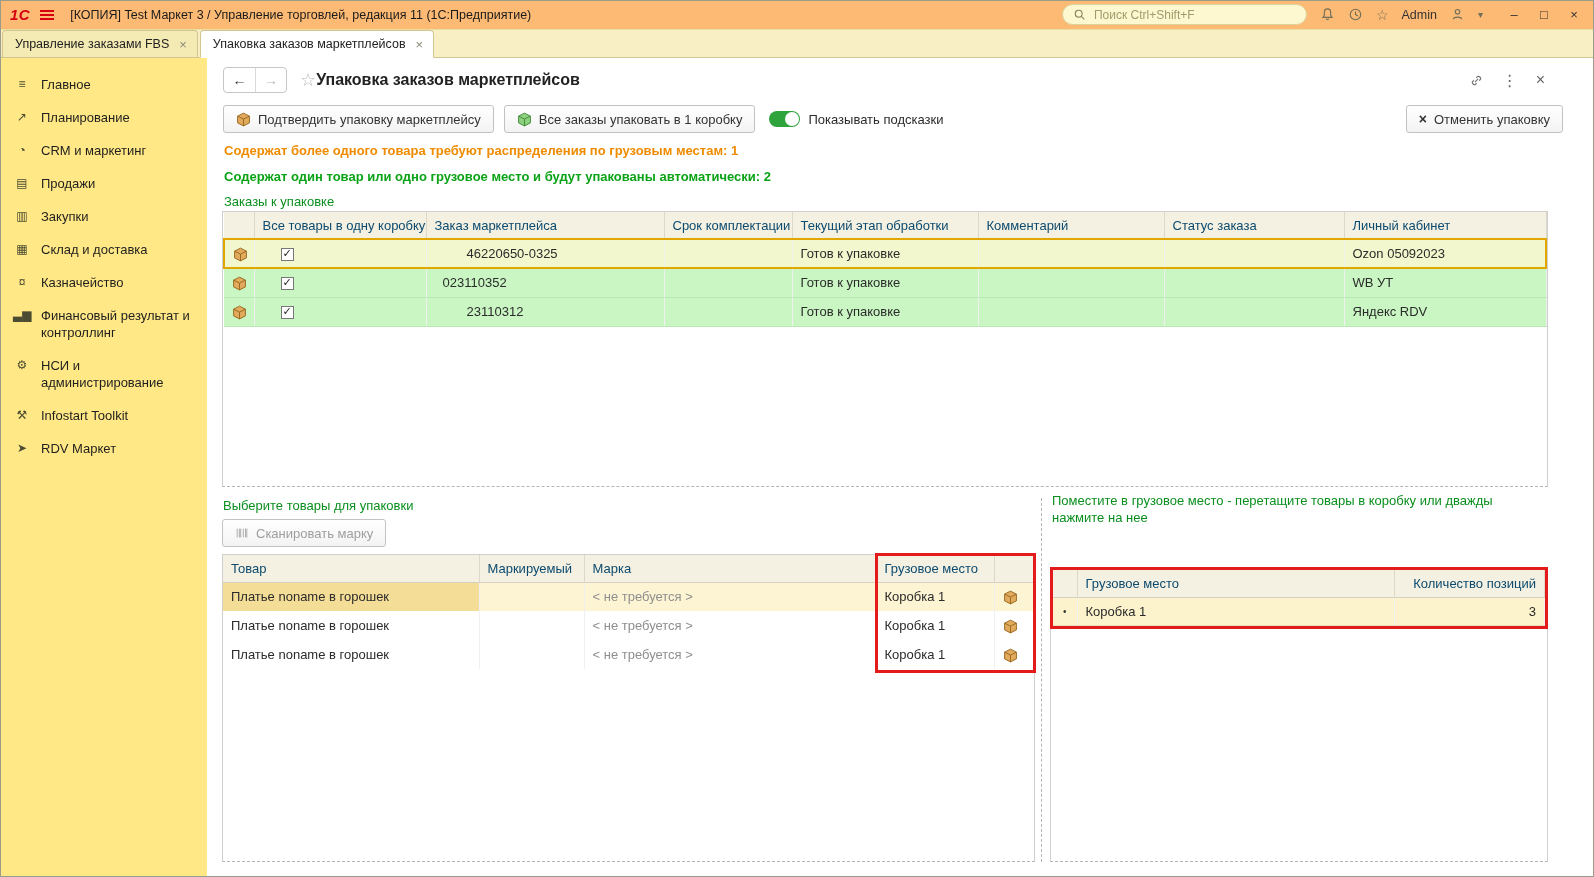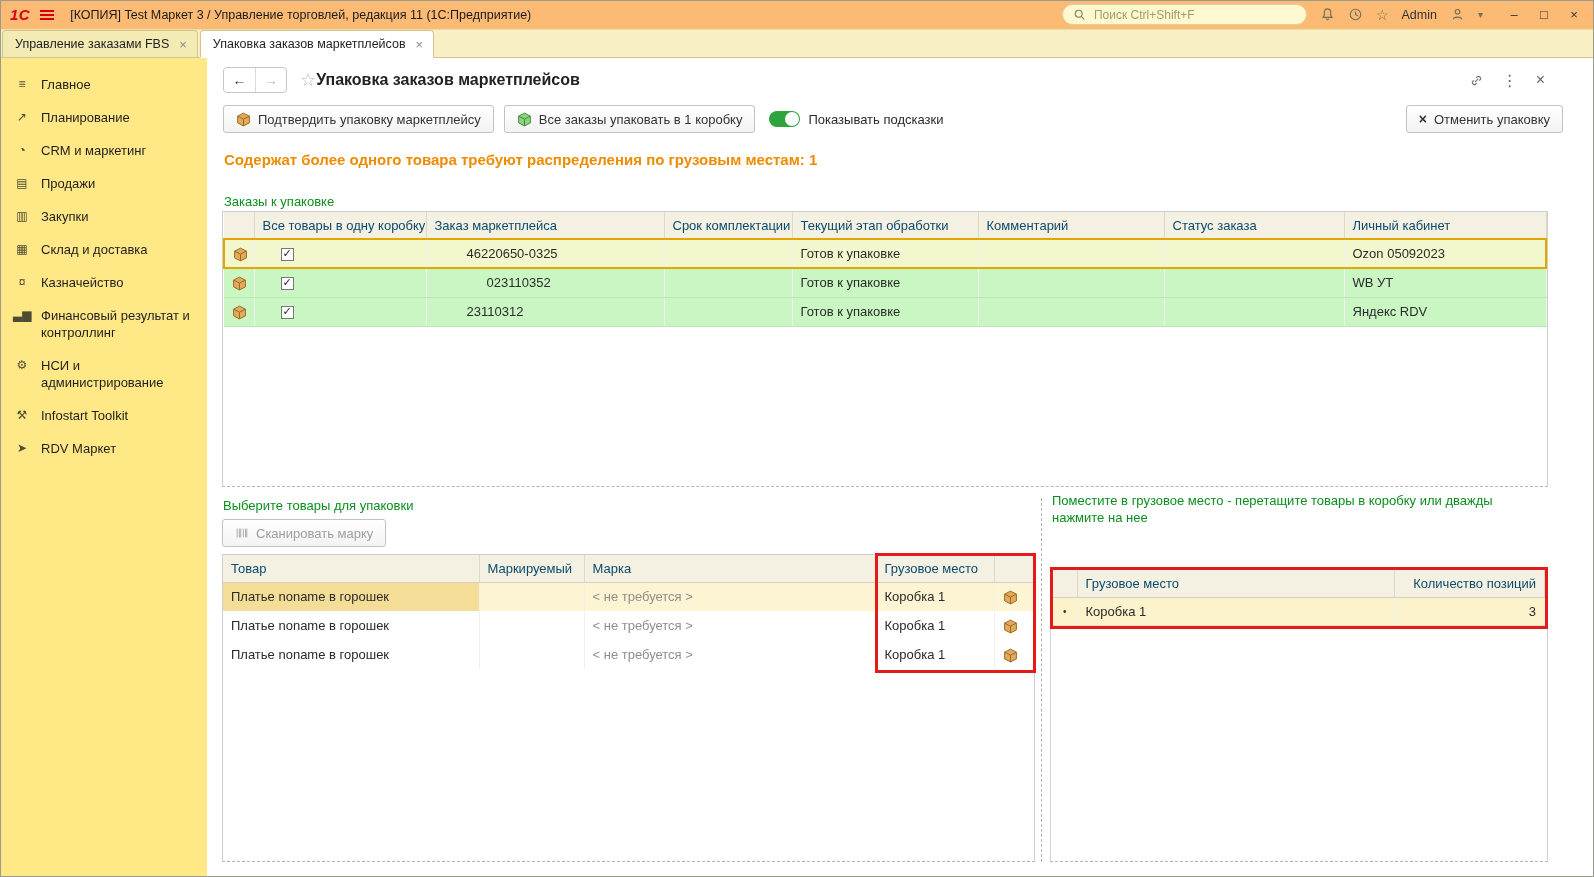--- a/index.html
+++ b/index.html
@@ -75,21 +75,21 @@
     background:linear-gradient(#ffffff,#f3f3f3); border:1px solid #c2c2c2; border-radius:3px;
     font-size:13px; color:#333; cursor:pointer; white-space:nowrap;
   }
   .btn.disabled { color:#9e9e9e; }
   .cancel-x { font-size:14px; font-weight:bold; color:#333; }
   .toggle-wrap { display:flex; align-items:center; gap:8px; margin-left:4px; cursor:pointer; }
   .toggle { width:31px; height:16px; border-radius:9px; background:#2fa43c; position:relative; }
   .toggle::after { content:""; position:absolute; right:1px; top:1px; width:14px; height:14px; border-radius:50%; background:#fff; }
   .spacer { flex:1; }
 
-  .msg { position:absolute; left:17px; font-weight:bold; font-size:15px; white-space:nowrap;margin-top:8px; }
+  .msg { position:absolute; left:17px; font-weight:bold; font-size:13px; white-space:nowrap; }
   .msg-orange { top:85px; color:#ef8b00; }
   .msg-green { top:111px; color:#0ba316; }
   .section-label { position:absolute; left:17px; top:136px; color:#0a8f1e; font-size:13px; }
 
   
   table.grid { border-collapse:collapse; table-layout:fixed; width:100%; }
   .grid th {
     background:#f4f1e3; border-right:1px solid #ddd8c8; border-bottom:1px solid #d5d0c0;
     font-weight:normal; text-align:left; padding:5px 8px; font-size:13px; color:#0c4a6e;
     height:27px; white-space:nowrap; overflow:hidden;
@@ -288,20 +288,21 @@
       <span>Показывать подсказки</span>
     </div>
     <span class="spacer"></span>
     <button class="btn">
       <span class="cancel-x">×</span>
       <span>Отменить упаковку</span>
     </button>
   </div>
 
   <div class="msg msg-orange">Содержат более одного товара требуют распределения по грузовым местам: 1</div>
+  <div class="msg msg-green">Содержат один товар или одно грузовое место и будут упакованы автоматически: 2</div>
   <div class="section-label">Заказы к упаковке</div>
 
   <div class="orders-region">
     <table class="grid">
       <colgroup>
         <col style="width:30px">
           <col style="width:172px">
           <col style="width:238px">
           <col style="width:128px">
         <col style="width:186px">
@@ -338,21 +339,21 @@
           <td>Ozon 05092023</td>
         </tr>
         <tr class="r-green">
           <td><span class="icube">
                 <svg width="15" height="15" viewBox="0 0 16 16">
                   <path d="M8 1.2 14.3 4.4 14.3 11.6 8 14.8 1.7 11.6 1.7 4.4Z" fill="#e2aa5c" stroke="#96661d"></path>
                   <path d="M1.7 4.4 8 7.6 14.3 4.4M8 7.6V14.8" fill="none" stroke="#96661d"></path>
                 </svg>
               </span></td>
           <td class="c-check"><span class="cb checked"></span></td>
-          <td style="padding-left:60px;">023110352</td>
+          <td style="padding-left:16px;">023110352</td>
           <td></td>
           <td>Готов к упаковке</td>
           <td></td>
           <td></td>
           <td>WB УТ</td>
         </tr>
         <tr class="r-green">
           <td><span class="icube">
                 <svg width="15" height="15" viewBox="0 0 16 16">
                   <path d="M8 1.2 14.3 4.4 14.3 11.6 8 14.8 1.7 11.6 1.7 4.4Z" fill="#e2aa5c" stroke="#96661d"></path>

